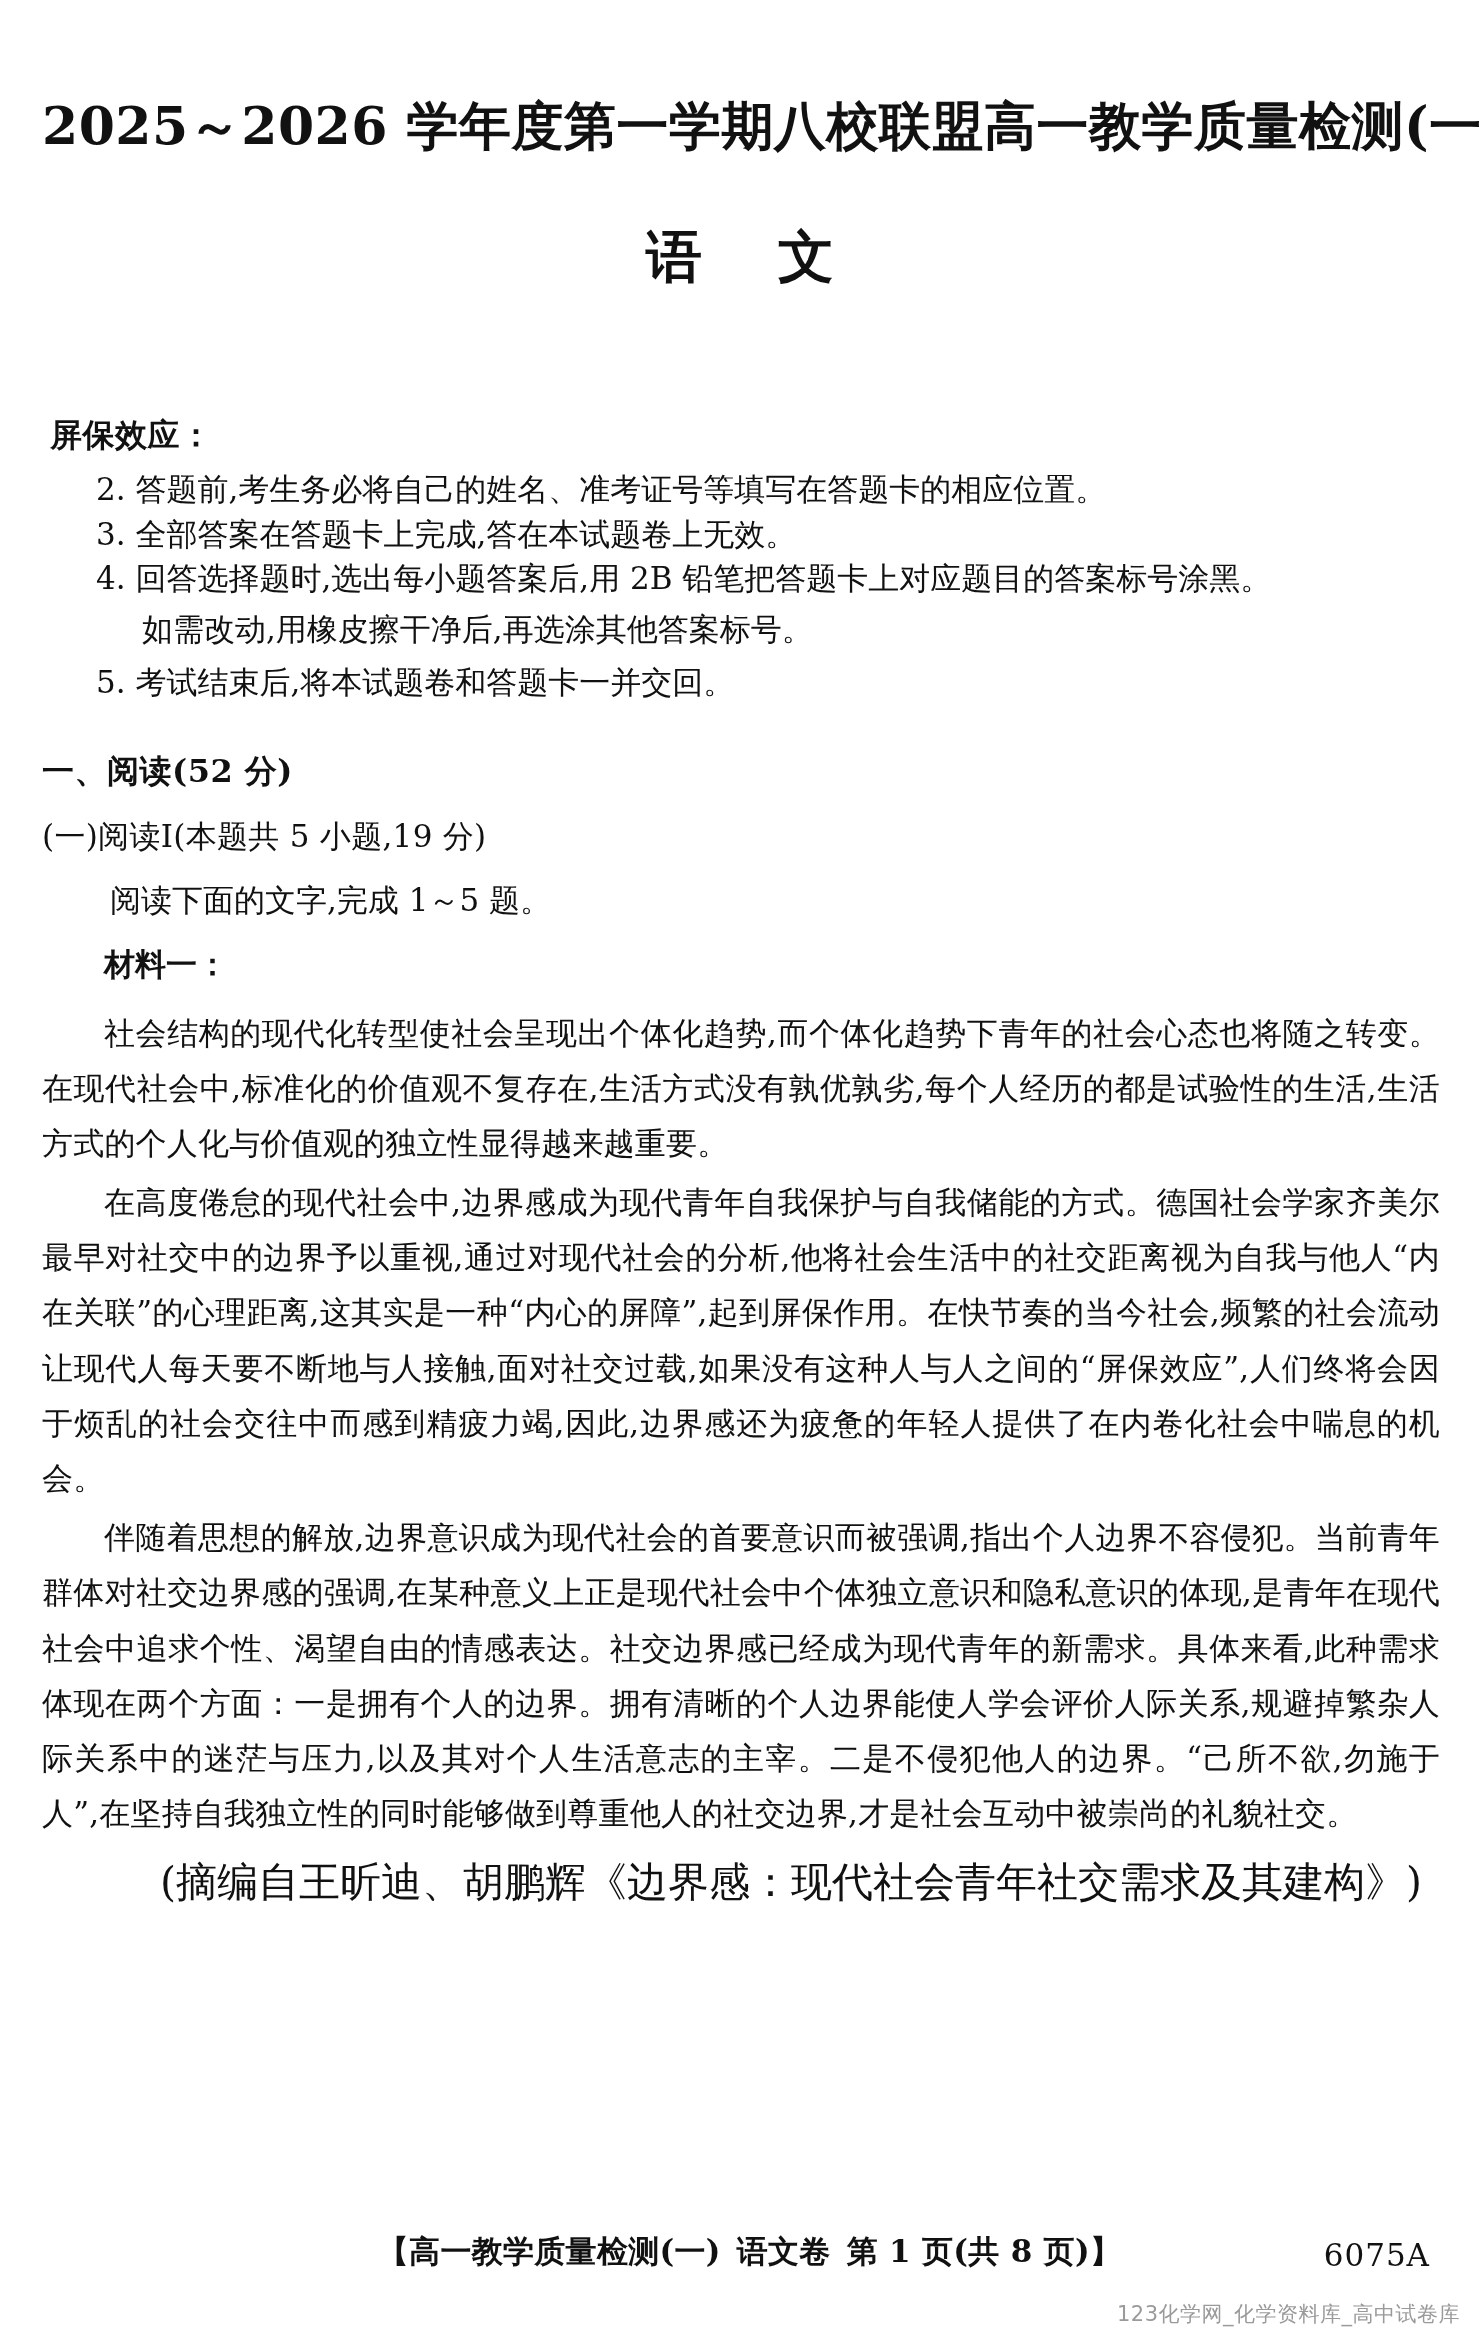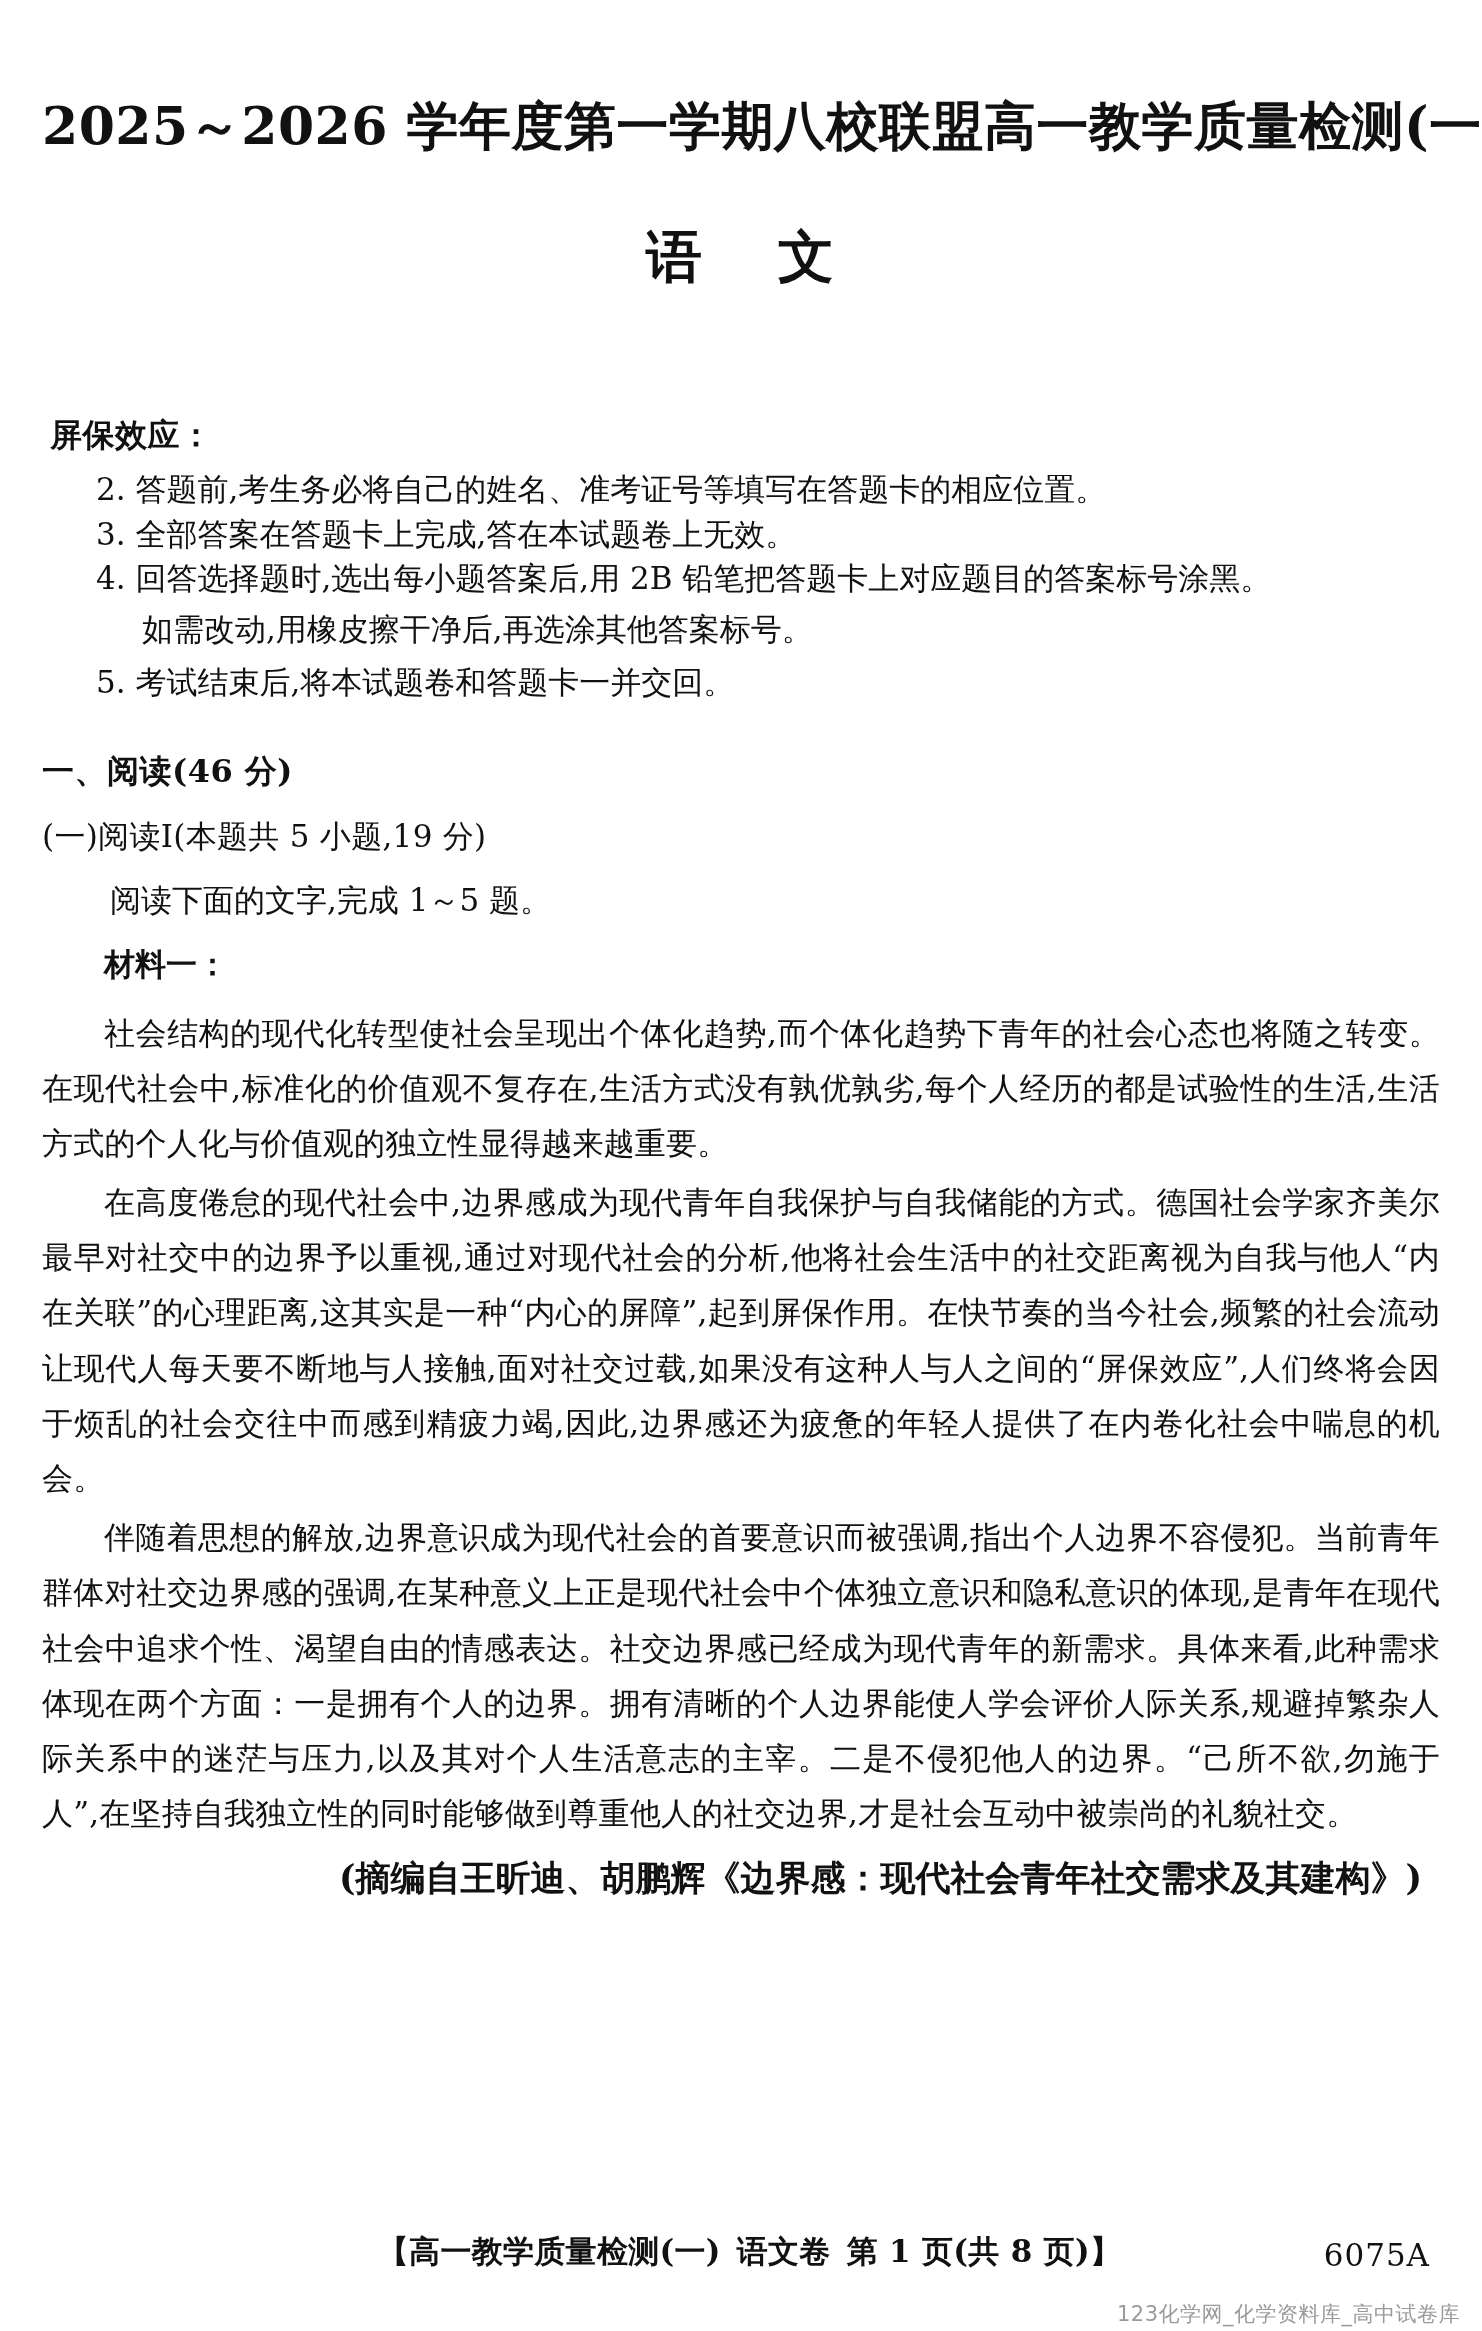--- a/index.html
+++ b/index.html
@@ -110,24 +110,23 @@
     margin: 0 0 4px 0;
     font-size: 31px;
     line-height: 1.78;
     text-align: justify;
     text-justify: inter-character;
     text-indent: 62px;
     letter-spacing: 0.2px;
   }
   .attribution {
     margin-top: 14px;
-    font-size: 35px;
+    font-size: 41px;
     text-align: right;
     padding-right: 18px;
-    font-weight: bold;
   }
 
   
   .footer {
     position: absolute;
     left: 17px;
     right: 0;
     bottom: 58px;
     padding: 0 42px;
     box-sizing: border-box;
@@ -177,21 +176,21 @@
       <li>2. 答题前,考生务必将自己的姓名、准考证号等填写在答题卡的相应位置。</li>
       <li>3. 全部答案在答题卡上完成,答在本试题卷上无效。</li>
       <li>4. 回答选择题时,选出每小题答案后,用 2B 铅笔把答题卡上对应题目的答案标号涂黑。</li>
     </ul>
     <div class="notice-cont">如需改动,用橡皮擦干净后,再选涂其他答案标号。</div>
     <ul class="notice-list">
       <li>5. 考试结束后,将本试题卷和答题卡一并交回。</li>
     </ul>
   </div>
 
-  <div class="sec-main">一、阅读(46 分)</div>
+  <div class="sec-main">一、阅读(52 分)</div>
   <div class="sec-sub">(一)阅读Ⅰ(本题共 5 小题,19 分)</div>
   <div class="instruction">阅读下面的文字,完成 1～5 题。</div>
   <div class="material-label">材料一：</div>
 
   <div class="passage">
     <p>社会结构的现代化转型使社会呈现出个体化趋势,而个体化趋势下青年的社会心态也将随之转变。在现代社会中,标准化的价值观不复存在,生活方式没有孰优孰劣,每个人经历的都是试验性的生活,生活方式的个人化与价值观的独立性显得越来越重要。</p>
     <p>在高度倦怠的现代社会中,边界感成为现代青年自我保护与自我储能的方式。德国社会学家齐美尔最早对社交中的边界予以重视,通过对现代社会的分析,他将社会生活中的社交距离视为自我与他人“内在关联”的心理距离,这其实是一种“内心的屏障”,起到屏保作用。在快节奏的当今社会,频繁的社会流动让现代人每天要不断地与人接触,面对社交过载,如果没有这种人与人之间的“屏保效应”,人们终将会因于烦乱的社会交往中而感到精疲力竭,因此,边界感还为疲惫的年轻人提供了在内卷化社会中喘息的机会。</p>
     <p>伴随着思想的解放,边界意识成为现代社会的首要意识而被强调,指出个人边界不容侵犯。当前青年群体对社交边界感的强调,在某种意义上正是现代社会中个体独立意识和隐私意识的体现,是青年在现代社会中追求个性、渴望自由的情感表达。社交边界感已经成为现代青年的新需求。具体来看,此种需求体现在两个方面：一是拥有个人的边界。拥有清晰的个人边界能使人学会评价人际关系,规避掉繁杂人际关系中的迷茫与压力,以及其对个人生活意志的主宰。二是不侵犯他人的边界。“己所不欲,勿施于人”,在坚持自我独立性的同时能够做到尊重他人的社交边界,才是社会互动中被崇尚的礼貌社交。</p>
   </div>
 

